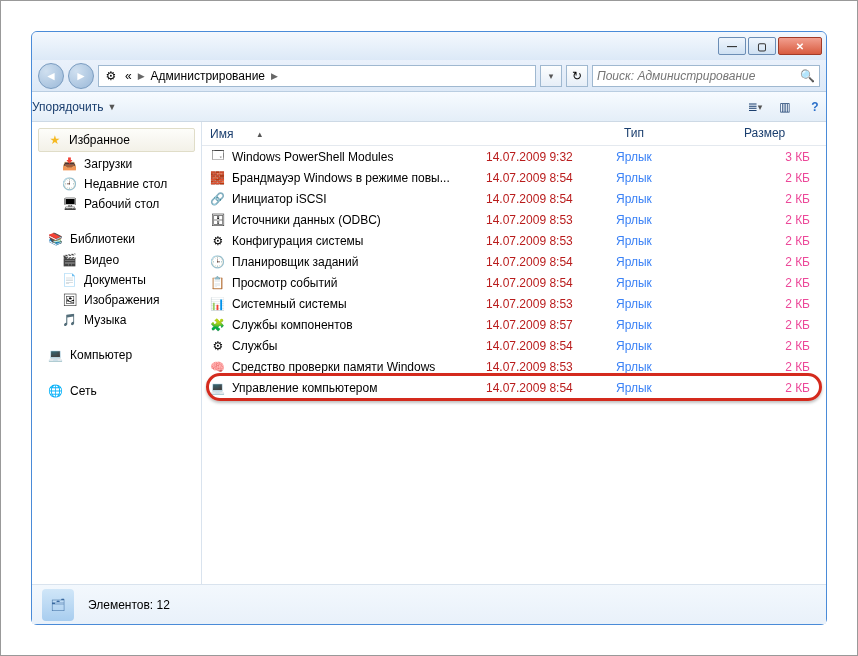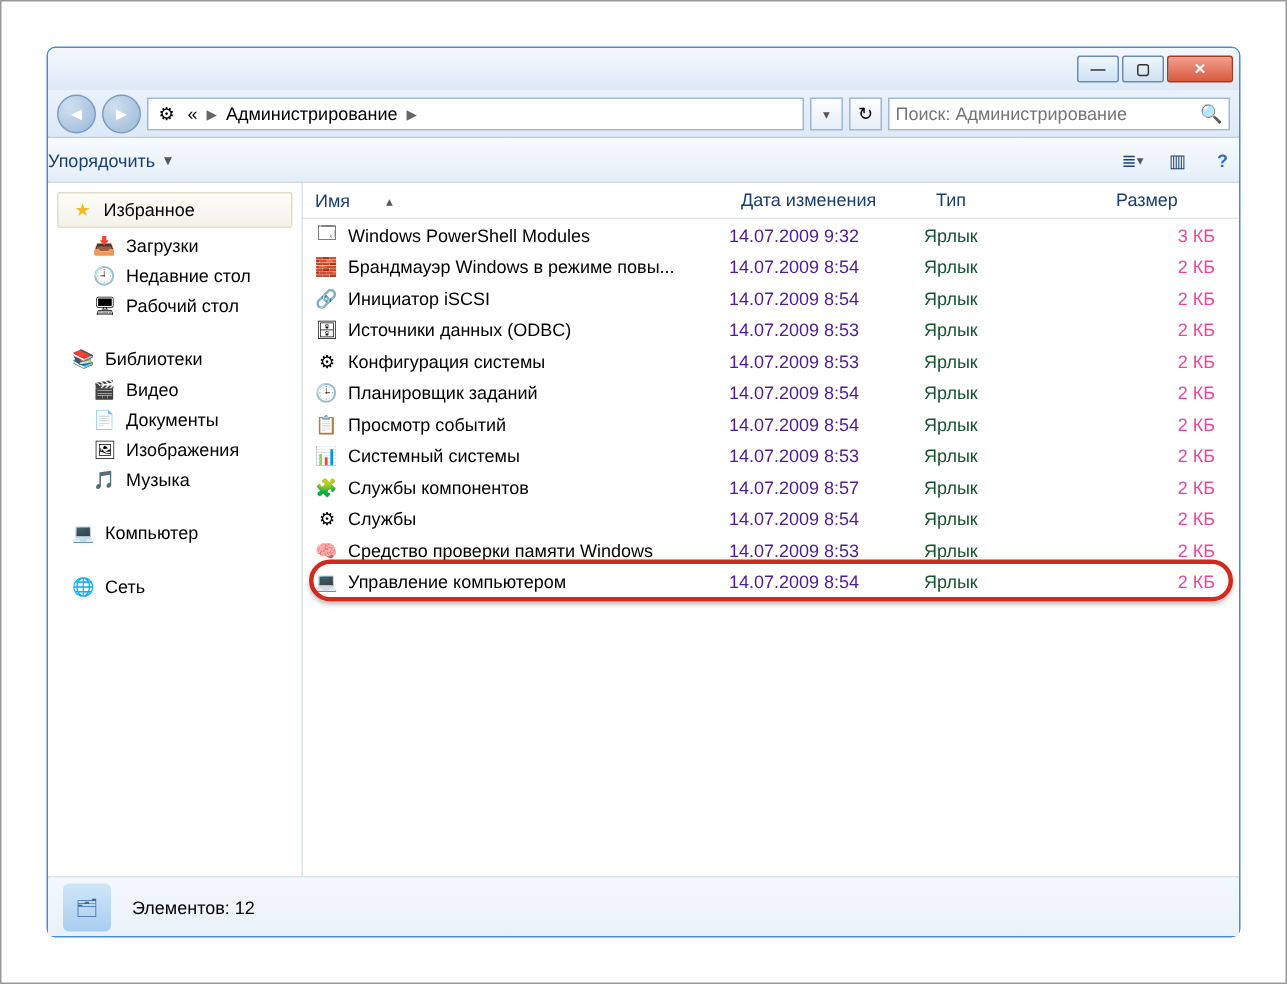--- a/index.html
+++ b/index.html
@@ -10,21 +10,21 @@
 .tbtn.close{background:linear-gradient(#f29f8f,#d85b3f);border-color:#a13b27;width:44px}
 .tbtn span{font-weight:bold;color:#333;font-size:10px}
 .tbtn.close span{color:#fff}
 .nav{height:32px;display:flex;align-items:center;padding:2px 6px;gap:4px;background:linear-gradient(#eaf1fb,#dde9f7);border-bottom:1px solid #b9cde1}
 .navbtn{width:26px;height:26px;border-radius:50%;background:radial-gradient(circle at 30% 30%,#d0e0f0,#9ab8d8);border:1px solid #7a9cc0;display:flex;align-items:center;justify-content:center;color:#fff}
 .addr{flex:1;height:22px;border:1px solid #9fb8d0;background:#fff;display:flex;align-items:center;padding:0 4px;gap:4px}
 .addr .seg{padding:0 2px}
 .addr .sep{color:#666;font-size:9px}
 .refresh,.dropdownbtn{width:22px;height:22px;border:1px solid #9fb8d0;background:linear-gradient(#fdfefe,#e6eef7);display:flex;align-items:center;justify-content:center}
 .search{width:228px;height:22px;border:1px solid #9fb8d0;background:#fff;display:flex;align-items:center;padding:0 4px}
-.search input{border:none;outline:none;flex:1;color:#888;}
+.search input{border:none;outline:none;flex:1;color:#888;font-style:italic}
 .toolbar{height:30px;background:linear-gradient(#f7fbff,#e4eef8);border-bottom:1px solid #cdd9e5;display:flex;align-items:center;padding:0 0;color:#1a3e6e}
 .toolbar .org{display:flex;align-items:center;gap:4px}
 .toolbar .spacer{flex:1}
 .toolbar .ticon{width:22px;height:22px;display:flex;align-items:center;justify-content:center;margin-left:8px;border:1px solid transparent;border-radius:2px}
 .body{flex:1;display:flex;background:#fff}
 .sidebar{width:170px;border-right:1px solid #d9e3ee;padding:6px 0;overflow:auto}
 .sidegrp{margin-bottom:14px}
 .sidehdr{display:flex;align-items:center;gap:6px;padding:3px 8px 3px 16px;font-weight:400}
 .sidehdr.fav{background:linear-gradient(#fdfdfa,#f3f1e8);border:1px solid #e0ddc8;border-radius:2px;margin:0 6px 2px 6px;padding-left:8px}
 .sideitem{display:flex;align-items:center;gap:6px;padding:2px 8px 2px 30px}
@@ -32,22 +32,22 @@
 .list{flex:1;display:flex;flex-direction:column}
 .cols{height:24px;display:flex;border-bottom:1px solid #e4e9ef;color:#1a3e6e}
 .cols .col{padding:4px 8px;border-right:1px solid transparent}
 .c-name{flex:1;display:flex;align-items:center;gap:24px}
 .c-date{width:130px}
 .c-type{width:120px}
 .c-size{width:90px;text-align:left}
 .rows{flex:1;overflow:auto;position:relative}
 .row{height:21px;display:flex;align-items:center;padding:0 0 0 8px}
 .row .rname{flex:1;display:flex;align-items:center;gap:6px;overflow:hidden;white-space:nowrap;text-overflow:ellipsis}
-.row .rdate{width:130px;color:#4c1d95}
-.row .rtype{width:120px;color:#14532d}
+.row .rdate{width:130px;color:#b91c1c}
+.row .rtype{width:120px;color:#3b82f6}
 .row .rsize{width:90px;text-align:right;padding-right:16px;color:#ec4899}
 .highlight{position:absolute;left:4px;right:4px;top:252px;height:28px;border:3px solid #d42a1d;border-radius:14px;pointer-events:none;box-shadow:0 2px 3px rgba(0,0,0,.25)}
 .status{height:40px;border-top:1px solid #d9e3ee;background:linear-gradient(#f3f8fd,#e9f1fa);display:flex;align-items:center;padding:0 10px;gap:14px}
 .status .sicon{width:32px;height:32px;background:linear-gradient(#d0e6f8,#a8cdef);border-radius:4px;display:flex;align-items:center;justify-content:center;color:#3a6aa0}
 .arrow{font-size:9px;color:#555}
 </style>
 </head>
 <body>
 
 <div class="window">
@@ -166,21 +166,20 @@
         </div>
       </div>
     </div>
 
     <div class="list">
       <div class="cols">
         <div class="col c-name">
           <span>Имя</span>
           <span class="arrow">▴</span>
         </div>
-        <div class="col c-date"><span>Дата изменения</span></div>
         <div class="col c-type"><span>Тип</span></div>
         <div class="col c-size"><span>Размер</span></div>
       </div>
       <div class="rows" id="rows">
         <div class="highlight" style="top: 227px;"></div>
       <div class="row">
             <div class="rname">
               <span class="ico">🗔</span>
               <span>Windows PowerShell Modules</span>
             </div>

